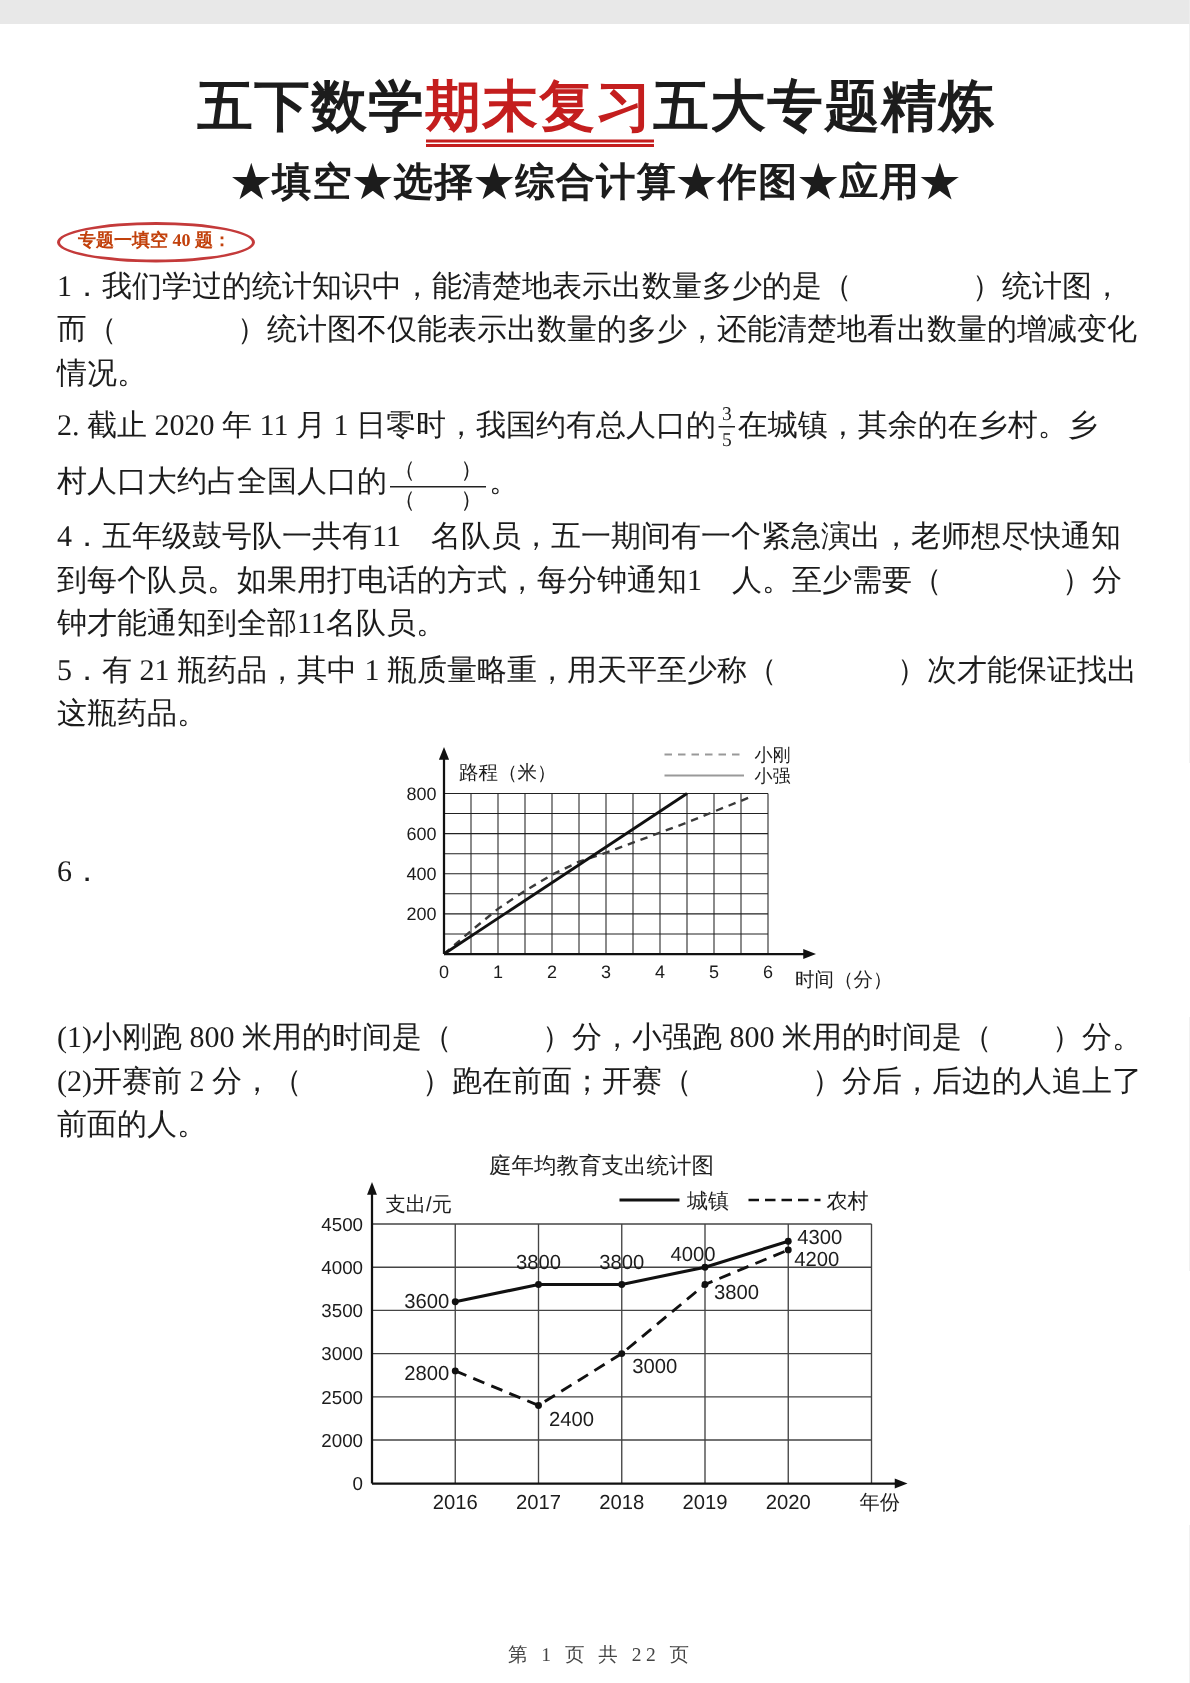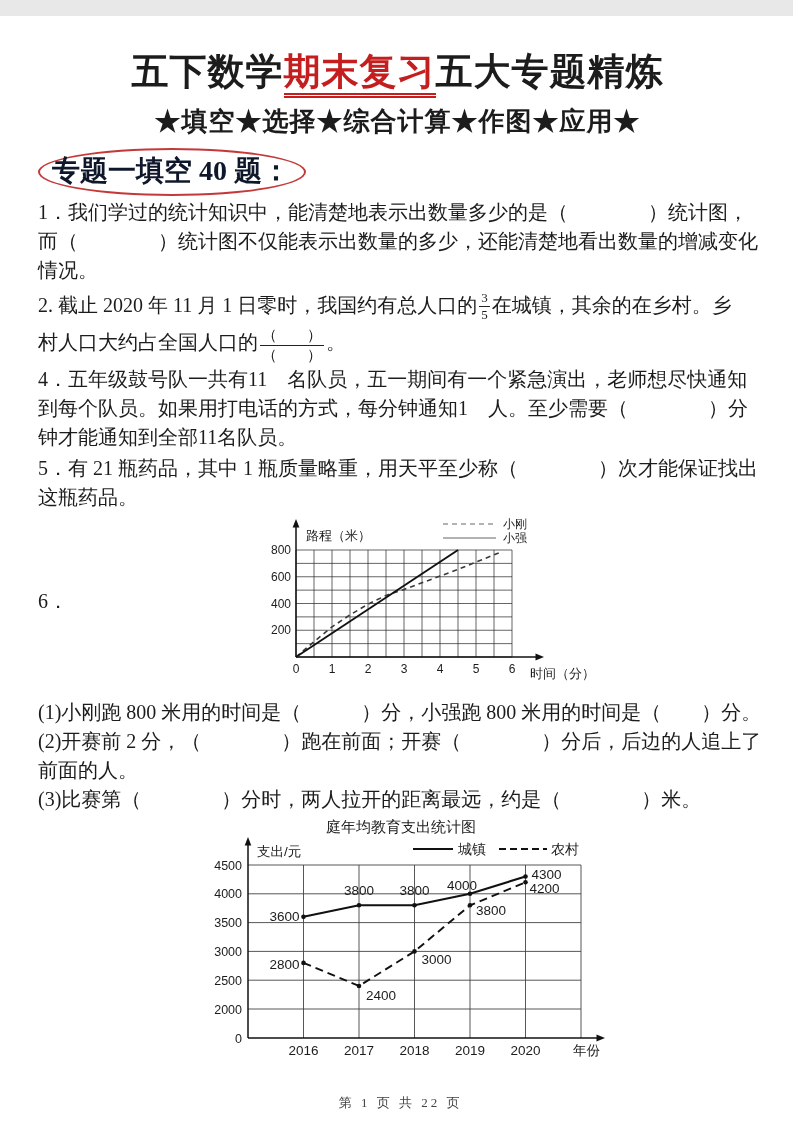--- a/index.html
+++ b/index.html
@@ -12,21 +12,21 @@
     text-align:center;font-size:37px;font-weight:bold;line-height:48px;margin-top:6px;
     letter-spacing:1px;white-space:nowrap;
   }
   .title .hl{color:#c41e1e;border-bottom:5px double #c41e1e;padding-bottom:1px;}
   .subtitle{
     text-align:center;font-size:26px;font-weight:bold;line-height:34px;margin-top:9px;
     white-space:nowrap;letter-spacing:1px;
   }
   .section{margin-top:9px;}
   .oval{
-    display:inline-block;font-size:28px;font-weight:bold;color:#0f172a;
+    display:inline-block;font-size:12px;font-weight:bold;color:#c2410c;
     border:2px solid #c43a3a;border-radius:50%;padding:2px 14px 4px 12px;
   }
   .q{margin:2px 0 0 0;font-family:Liberation Serif, serif;}
   .line{font-size:20px;line-height:29px;white-space:nowrap;}
   .tall{line-height:37px;}
   sup{font-size:12px;}
   .frac{display:inline-block;vertical-align:-0.55em;text-align:center;font-size:13px;line-height:1.1;margin:0 2px;}
   .frac .num{display:block;border-bottom:1.3px solid #222;padding:0 2px 1px;}
   .frac .den{display:block;padding-top:1px;}
   .bfrac{font-size:15px;vertical-align:-0.7em;}
@@ -126,21 +126,20 @@
           <text x="253" y="26" font-size="12" text-anchor="start">小强</text>
           <polyline points="46,141 64,125.61875 82,110.90625 100,98.86875 118,88.16874999999999 136,79.475 154,73.45625 172,66.76875 190,60.08125 208,53.39375 226,46.037499999999994 251.20000000000002,36.006249999999994" fill="none" stroke="#3a3a3a" stroke-width="1.6" stroke-dasharray="5 4"></polyline>
           <polyline points="46,141 208,34" fill="none" stroke="#111" stroke-width="1.9"></polyline>
         </svg></div>
   </div>
 
   <div class="q">
     <div class="line">(1)小刚跑 800 米用的时间是（　　　）分，小强跑 800 米用的时间是（　　）分。</div>
     <div class="line">(2)开赛前 2 分，（　　　　）跑在前面；开赛（　　　　）分后，后边的人追上了</div>
     <div class="line">前面的人。</div>
-    <div class="line">(3)比赛第（　　　　）分时，两人拉开的距离最远，约是（　　　　）米。</div>
   </div>
 
 
   <div class="chart2-block">
     <div class="c2title">庭年均教育支出统计图</div>
     <div id="chart2"><svg width="424" height="236" viewBox="0 0 424 236">
           <line x1="47" y1="174" x2="380" y2="174" stroke="#444" stroke-width="0.9"></line>
           <line x1="47" y1="145.2" x2="380" y2="145.2" stroke="#444" stroke-width="0.9"></line>
           <line x1="47" y1="116.4" x2="380" y2="116.4" stroke="#444" stroke-width="0.9"></line>
           <line x1="47" y1="87.6" x2="380" y2="87.6" stroke="#444" stroke-width="0.9"></line>

